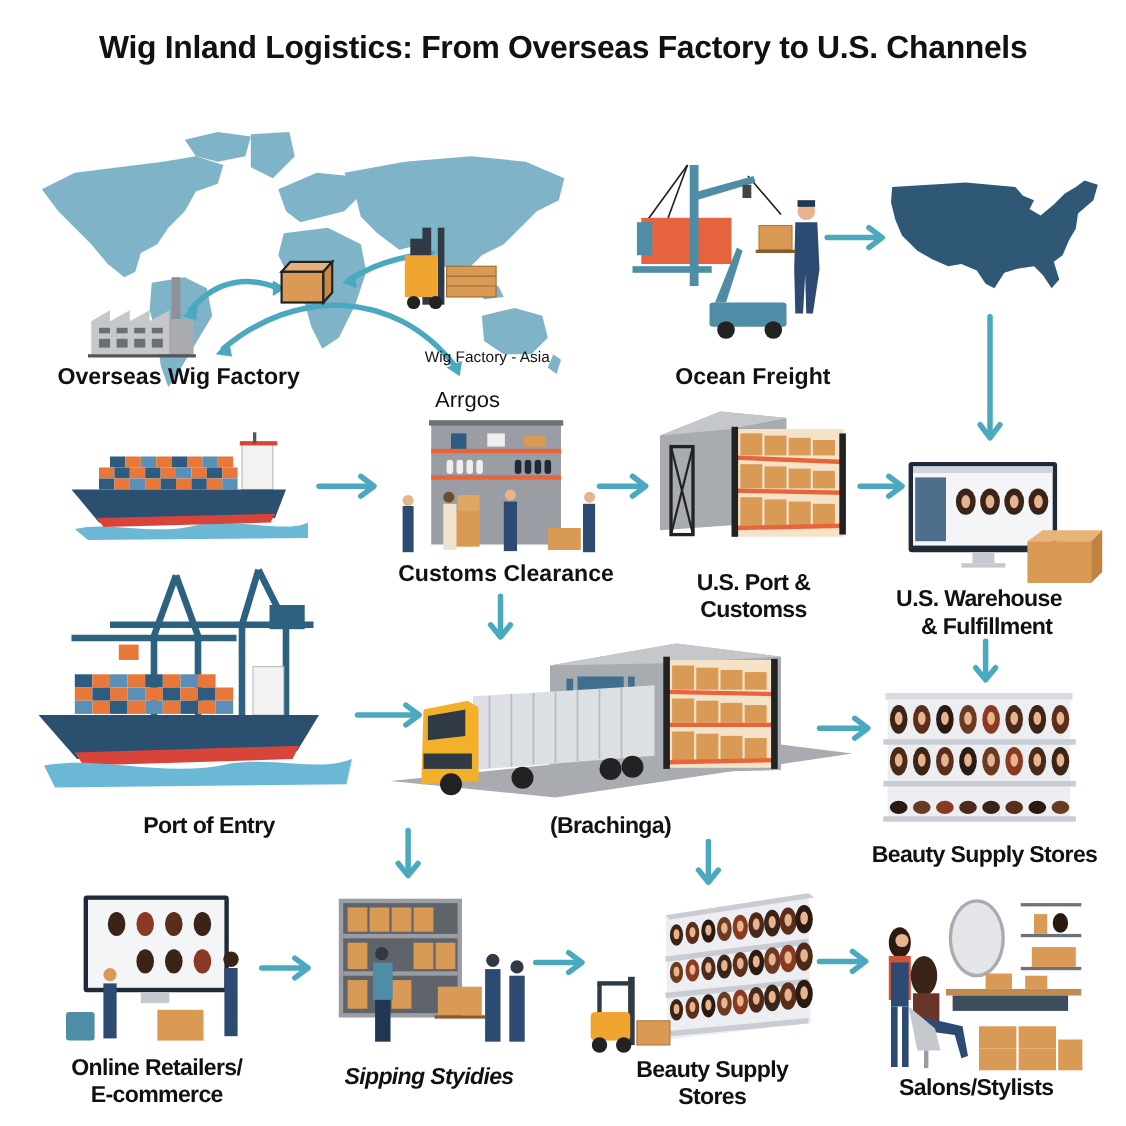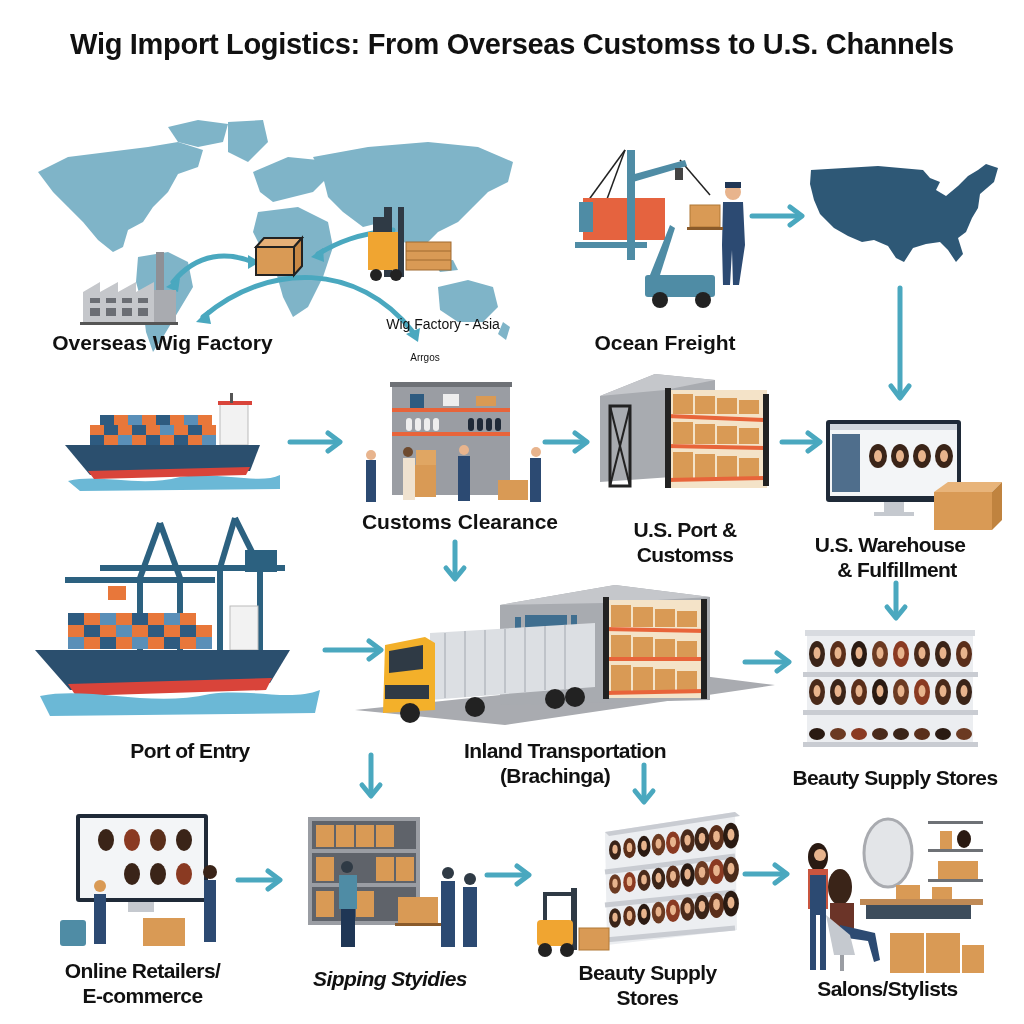--- a/index.html
+++ b/index.html
@@ -8,21 +8,21 @@
     .lbl { position: absolute; text-align: center; font-size: 21px; font-weight: bold; line-height: 1.2; color: #111; }
     .lbl.sm { font-size: 15px; font-weight: normal; }
     .lbl.condensed { letter-spacing: -0.6px; }
     .ill { position: absolute; }
     svg { display: block; overflow: visible; }
     .arrow { position: absolute; }
   </style>
 </head>
 <body>
 
-<div class="title">Wig Import Logistics: From Overseas Customss to U.S. Channels</div>
+<div class="title">Wig Inland Logistics: From Overseas Factory to U.S. Channels</div>
 
 <div class="ill" style="left:28px;top:112px;width:500px;height:250px;">
   <svg width="500" height="250" viewBox="0 0 500 250">
     <g fill="#7fb4c8">
 
       <path d="M10 60 L40 45 L80 40 L120 35 L150 30 L175 38 L170 55 L150 62 L140 80 L125 95 L115 110 L100 118 L95 135 L85 140 L70 128 L55 110 L40 95 L25 80 Z"></path>
       <path d="M140 15 L170 8 L200 12 L195 30 L170 35 L150 30 Z"></path>
 
       <path d="M200 10 L235 8 L240 30 L220 50 L200 40 Z"></path>
 
@@ -82,21 +82,21 @@
       <rect x="345" y="105" width="12" height="15" fill="#2f3a45"></rect>
       <circle cx="348" cy="163" r="6" fill="#222"></circle>
         <circle cx="368" cy="163" r="6" fill="#222"></circle>
       <rect x="378" y="130" width="45" height="28" fill="#d99a55" stroke="#a06a30"></rect>
       <line x1="378" y1="139" x2="423" y2="139" stroke="#a06a30"></line>
       <line x1="378" y1="148" x2="423" y2="148" stroke="#a06a30"></line>
     </g>
   </svg>
 </div>
 <div class="lbl sm" style="left:368px;top:288px;width:150px;font-size:14px;margin-top:28px;">Wig Factory - Asia</div>
-<div class="lbl sm" style="left:385px;top:352px;width:80px;font-size:10px;">Arrgos</div>
+<div class="lbl sm" style="left:385px;top:352px;width:80px;font-size:20px;">Arrgos</div>
 <div class="lbl" style="left:40px;top:330px;width:245px;">
   <div>Overseas Wig Factory</div>
 </div>
 
 <div class="ill" style="left:575px;top:150px;width:180px;height:165px;">
   <svg width="180" height="165" viewBox="0 0 180 165">
     <line x1="50" y1="0" x2="10" y2="55" stroke="#222" stroke-width="1.5"></line>
     <line x1="50" y1="0" x2="28" y2="60" stroke="#222" stroke-width="1.5"></line>
     <line x1="105" y1="10" x2="135" y2="45" stroke="#222" stroke-width="1.5"></line>
     <rect x="8" y="48" width="82" height="42" fill="#e5633f"></rect>
@@ -116,21 +116,21 @@
     <rect x="115" y="55" width="30" height="22" fill="#d99a55" stroke="#b07836"></rect>
     <rect x="112" y="77" width="36" height="3" fill="#8a5a2a"></rect>
   </svg>
 </div>
 <div class="arrow" style="left:752px;top:206px;">
   <svg width="56" height="20">
       <line x1="0" y1="10" x2="48" y2="10" stroke="#4aa8bf" stroke-width="5" stroke-linecap="round"></line>
       <polyline points="38,1 50,10 38,19" fill="none" stroke="#4aa8bf" stroke-width="5" stroke-linecap="round" stroke-linejoin="round"></polyline>
     </svg>
 </div>
-<div class="lbl" style="left:575px;top:330px;width:180px;">Ocean Freight</div>
+<div class="lbl" style="left:575px;top:330px;width:180px;text-align:right;">Ocean Freight</div>
 
 <div class="ill" style="left:808px;top:162px;width:195px;height:115px;">
   <svg width="195" height="115" viewBox="0 0 195 115">
     <path fill="#2e5876" d="M3 8 L70 4 L115 8 L122 16 L132 20 L128 28 L138 34 L150 24 L160 14 L170 8 L178 2 L190 6 L186 20 L172 32 L170 46 L164 56 L158 70 L150 76 L155 92 L148 100 L140 88 L132 80 L118 82 L105 86 L96 100 L88 96 L80 84 L66 78 L54 80 L40 74 L26 66 L12 52 L6 38 L2 22 Z"></path>
   </svg>
 </div>
 <div class="arrow" style="left:890px;top:288px;">
   <svg width="20" height="115">
       <line x1="10" y1="0" x2="10" y2="108" stroke="#4aa8bf" stroke-width="5" stroke-linecap="round"></line>
       <polyline points="1,98 10,110 19,98" fill="none" stroke="#4aa8bf" stroke-width="5" stroke-linecap="round" stroke-linejoin="round"></polyline>
@@ -420,21 +420,20 @@
       <circle cx="220" cy="112" r="10" fill="#222"></circle>
   </svg>
 </div>
 <div class="arrow" style="left:745px;top:652px;">
   <svg width="50" height="20">
       <line x1="0" y1="10" x2="42" y2="10" stroke="#4aa8bf" stroke-width="5" stroke-linecap="round"></line>
       <polyline points="32,1 44,10 32,19" fill="none" stroke="#4aa8bf" stroke-width="5" stroke-linecap="round" stroke-linejoin="round"></polyline>
     </svg>
 </div>
 <div class="lbl condensed" style="left:455px;top:738px;width:220px;">
-  <div>Inland Transportation</div>
   <div style="padding-right:20px;">(Brachinga)</div>
 </div>
 
 <div class="ill" style="left:803px;top:630px;width:175px;height:118px;">
   <svg width="175" height="118" viewBox="0 0 175 118" id="wigshelf">
       <rect x="2" y="0" width="170" height="6" fill="#d8dbe0"></rect>
       <rect x="4" y="6" width="166" height="108" fill="#eceef1"></rect>
       <rect x="0" y="42" width="175" height="5" fill="#c9ccd2"></rect>
       <rect x="0" y="80" width="175" height="5" fill="#c9ccd2"></rect>
       <rect x="0" y="112" width="175" height="5" fill="#c9ccd2"></rect>

